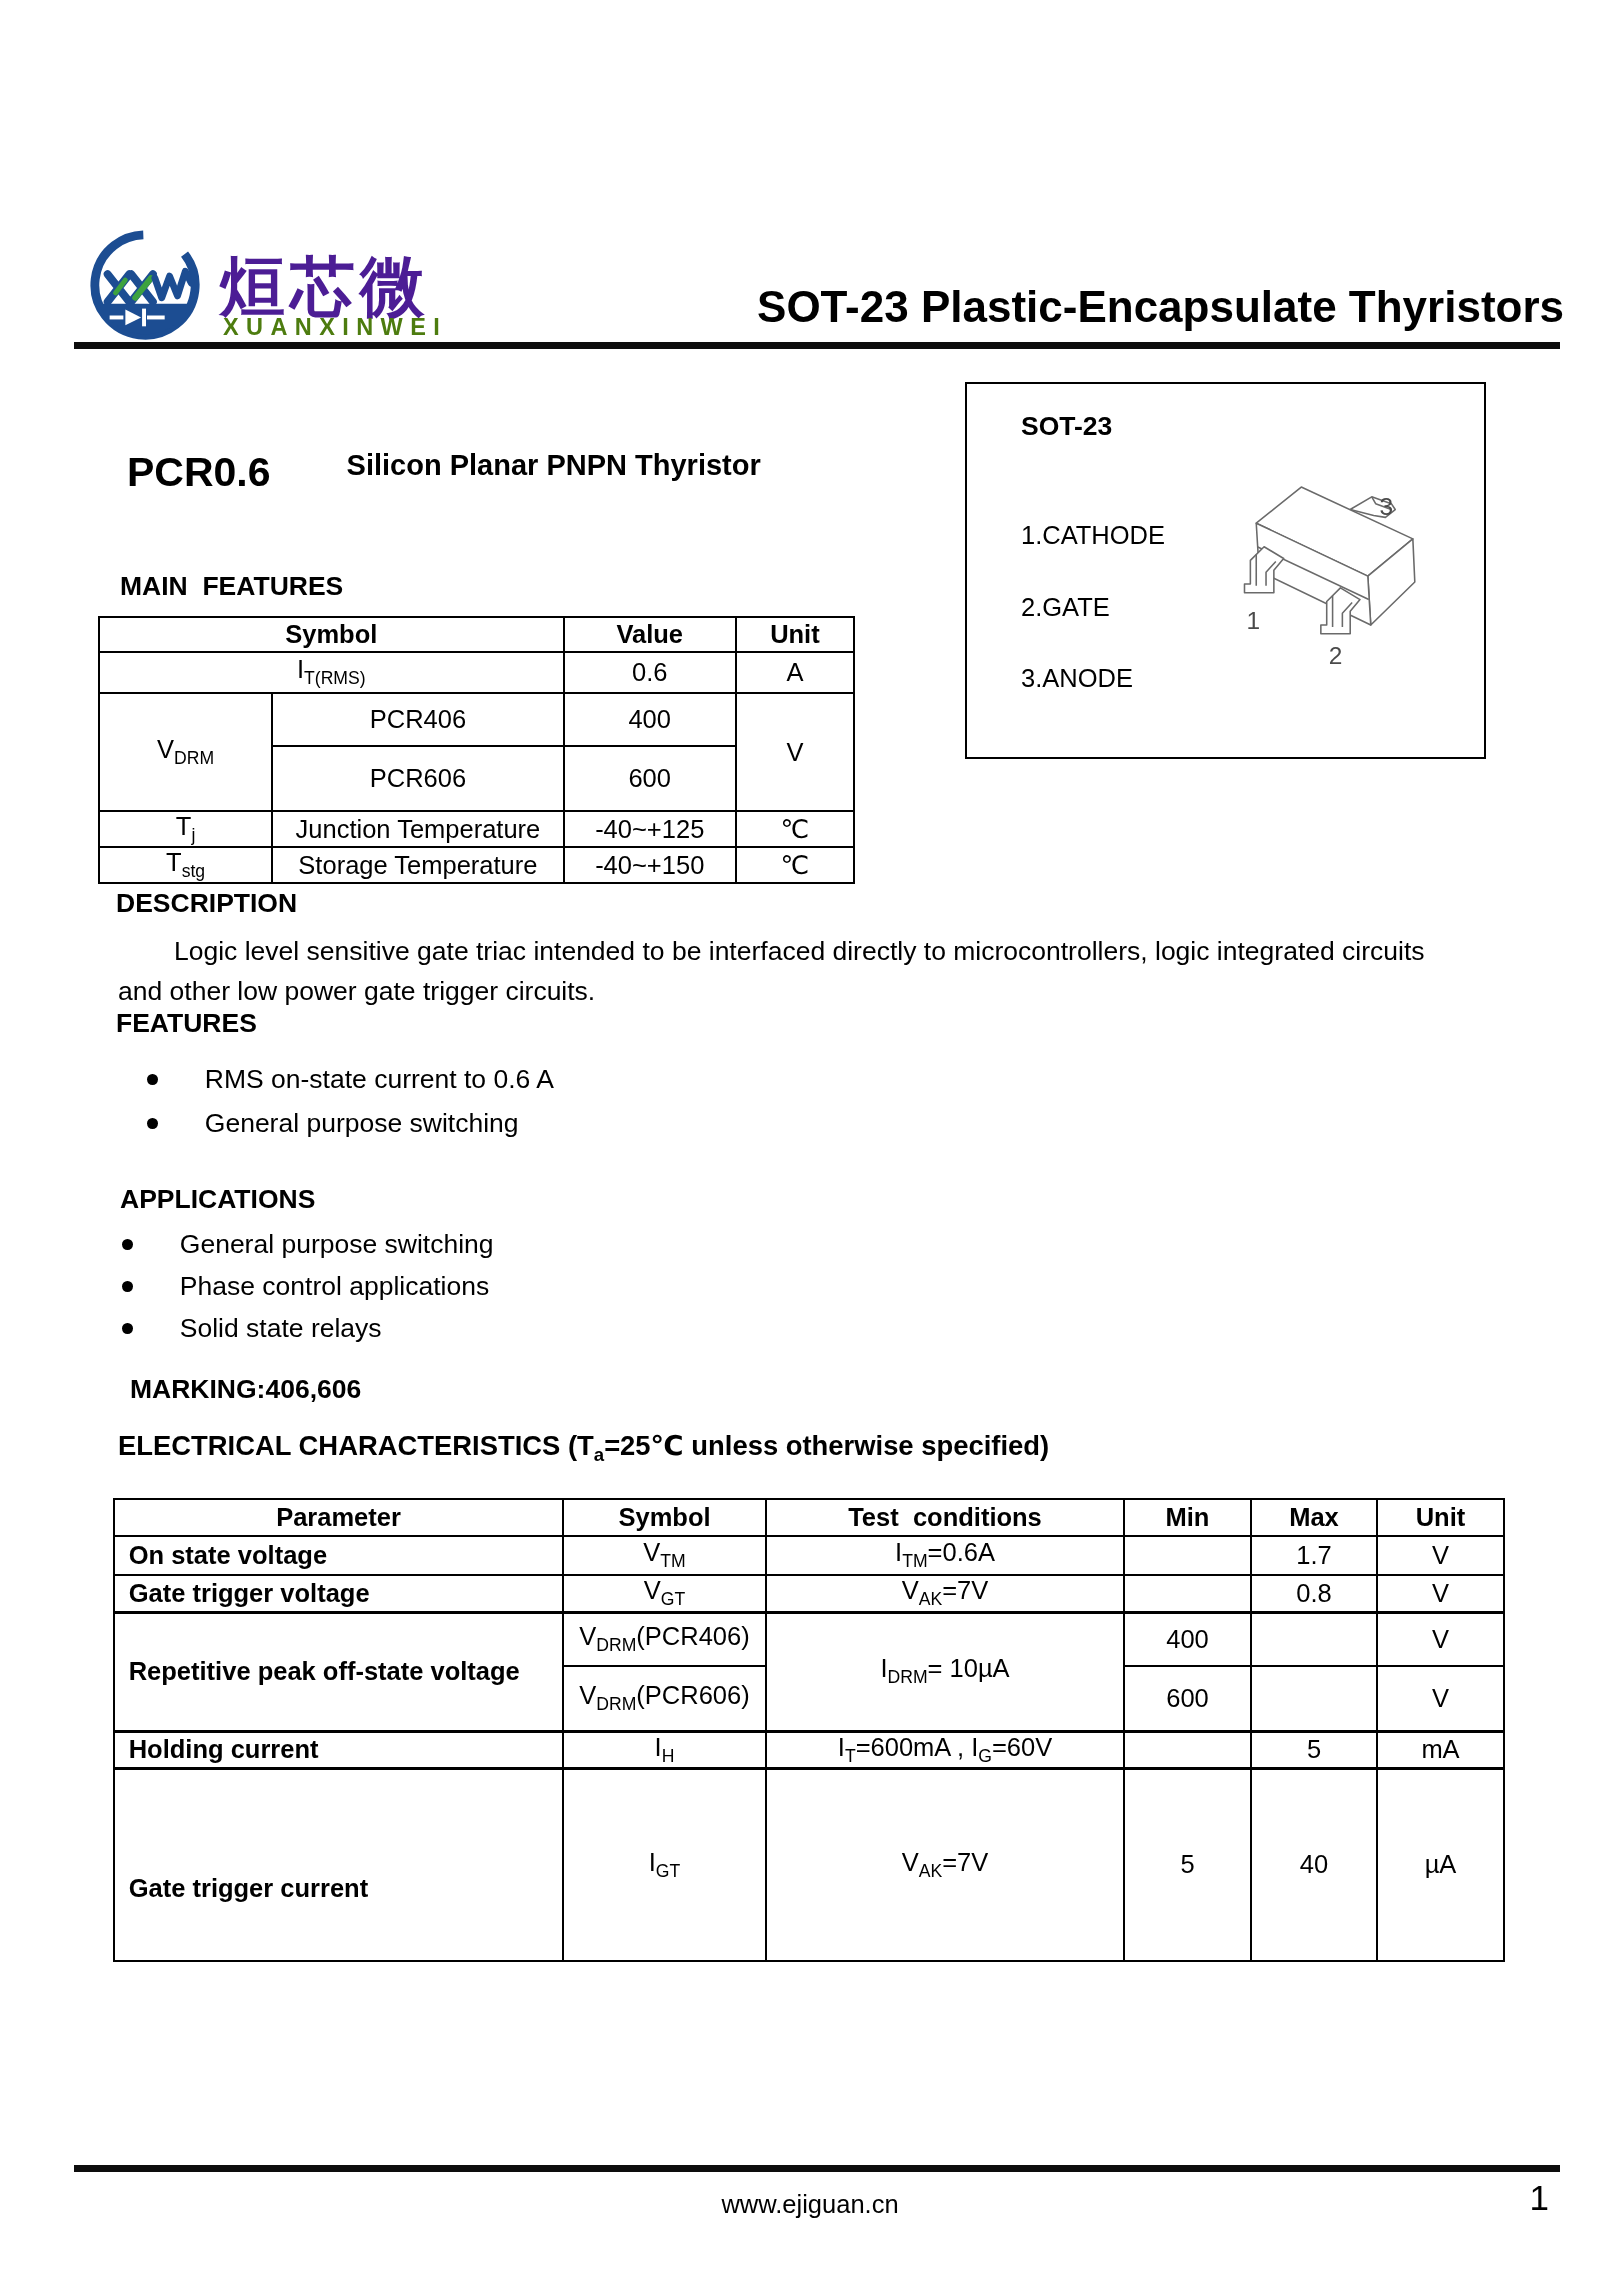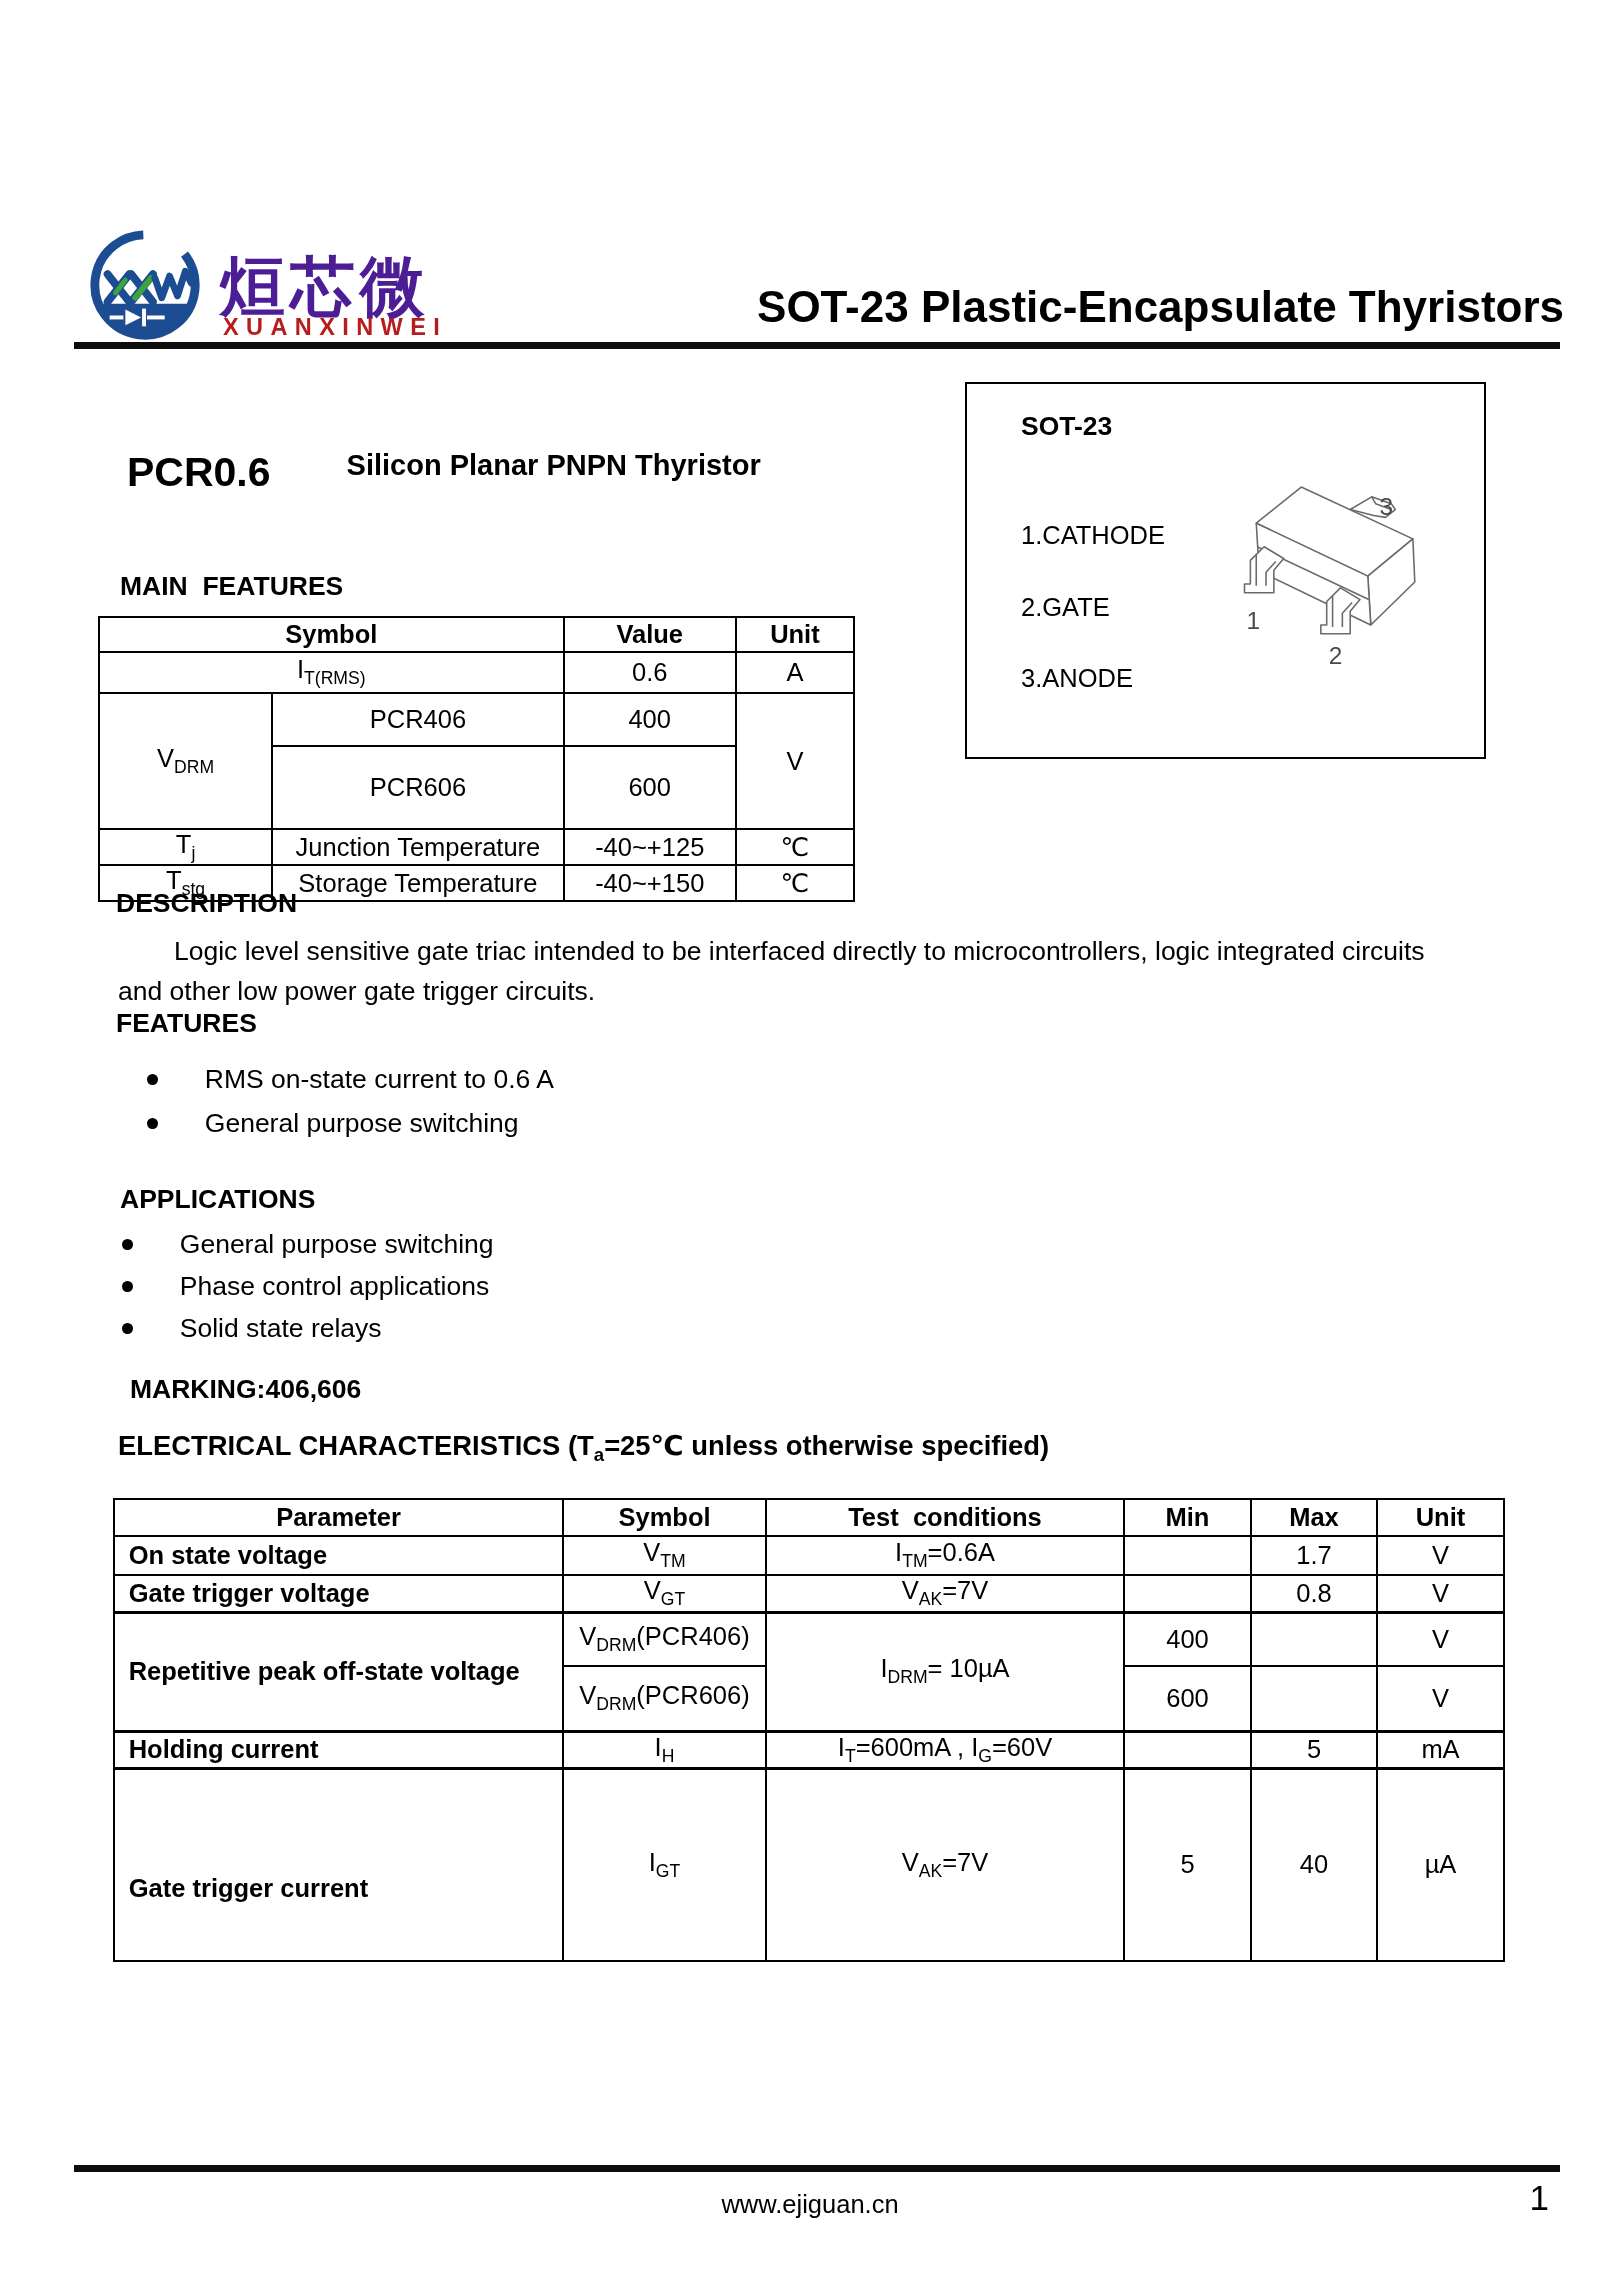--- a/index.html
+++ b/index.html
@@ -10,21 +10,21 @@
     font-family:"Liberation Sans","DejaVu Sans",sans-serif;
     color:#000;
     overflow:hidden;
   }
   .abs{position:absolute;}
   .pre{white-space:pre;}
   .nowrap{white-space:nowrap;}
 
   
   .logo-cn{left:220px;top:243px;font-size:65px;font-weight:700;letter-spacing:4.9px;color:#4c1d95;}
-  .logo-en{left:223px;top:314px;font-size:23.5px;font-weight:600;letter-spacing:7.4px;color:#b91c1c;}
+  .logo-en{left:223px;top:314px;font-size:23.5px;font-weight:600;letter-spacing:7.4px;color:#4d7c0f;}
   .doc-title{right:56px;top:282px;font-size:44px;font-weight:700;letter-spacing:0px;}
   .rule{background:#0d0d0d;height:6.9px;left:74px;width:1486px;}
   .rule.top{top:342px;}
   .rule.bottom{top:2165px;}
 
   
   .part-row{left:127px;top:449px;display:flex;align-items:flex-start;}
   .part-number{font-size:41px;font-weight:700;}
   .part-subtitle{font-size:29px;font-weight:700;margin-left:76px;}
 
@@ -137,21 +137,21 @@
       <td colspan="2"><span>I</span><sub>T(RMS)</sub></td>
       <td>0.6</td>
       <td>A</td>
     </tr>
     <tr style="height:53px">
       <td rowspan="2"><span>V</span><sub>DRM</sub></td>
       <td>PCR406</td>
       <td>400</td>
       <td rowspan="2">V</td>
     </tr>
-    <tr style="height:83px">
+    <tr style="height:65px">
       <td>PCR606</td>
       <td>600</td>
     </tr>
     <tr style="height:26px">
       <td><span>T</span><sub>j</sub></td>
       <td>Junction Temperature</td>
       <td>-40~+125</td>
       <td>℃</td>
     </tr>
     <tr style="height:35px">

